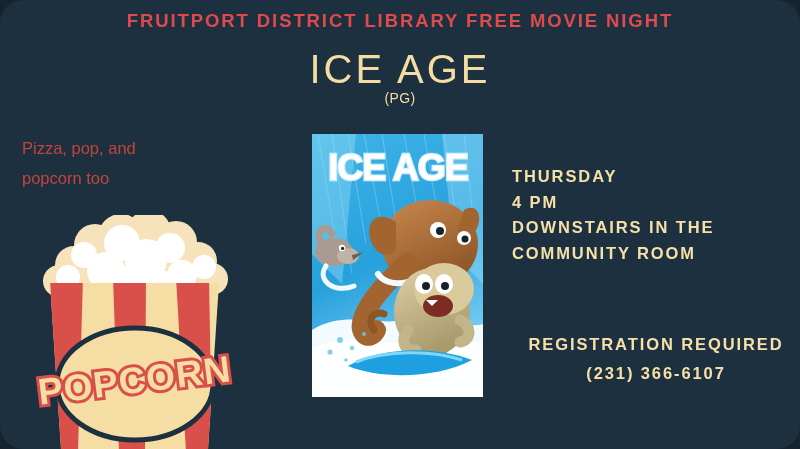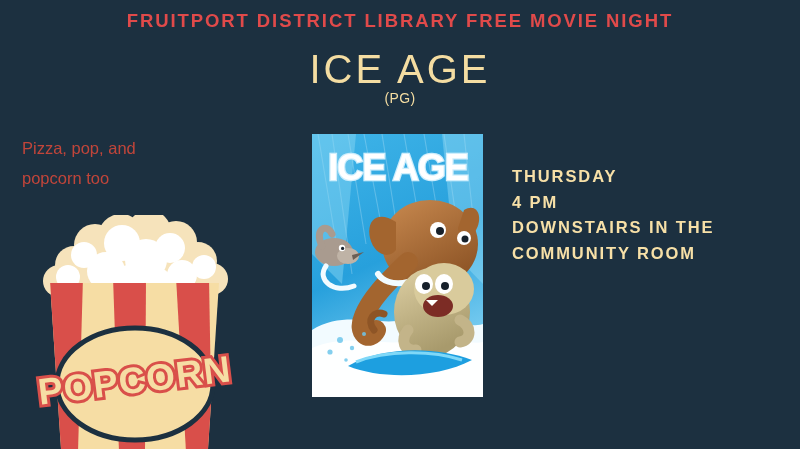--- a/index.html
+++ b/index.html
@@ -7,20 +7,21 @@
     padding: 0;
     background: #16242f;
   }
   #poster {
     position: relative;
     width: 800px;
     height: 449px;
     overflow: hidden;
     background: #1c3040;
     font-family: "Liberation Sans", sans-serif;
+    border-radius: 23px;
     -webkit-font-smoothing: antialiased;
   }
 
   
   #header-banner {
     position: absolute;
     top: 10px;
     left: 0;
     width: 800px;
     text-align: center;
@@ -268,14 +269,18 @@
     </svg>
   </div>
 
   <div id="event-details">
     <span class="detail-line">THURSDAY</span>
     <span class="detail-line">4 PM</span>
     <span class="detail-line">DOWNSTAIRS IN THE</span>
     <span class="detail-line">COMMUNITY ROOM</span>
   </div>
 
+  <div id="registration-block">
+    <span class="detail-line">REGISTRATION REQUIRED</span>
+    <span class="detail-line">(231) 366-6107</span>
+  </div>
 
 </div>
 
 </body></html>

